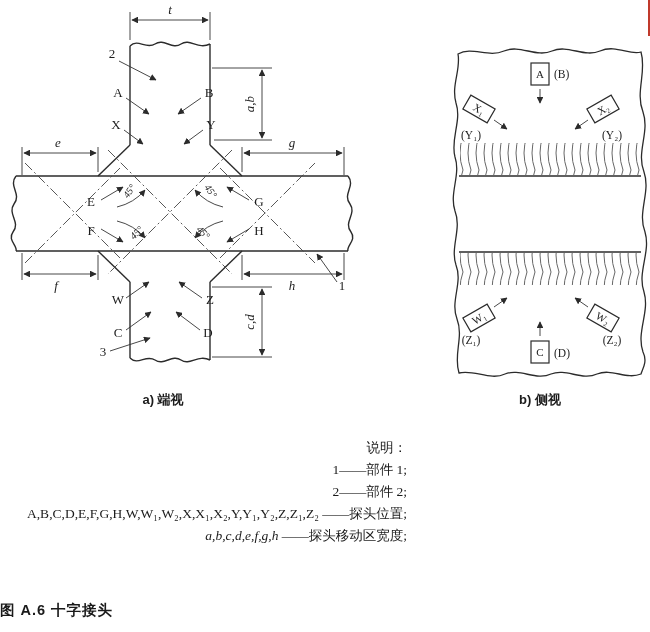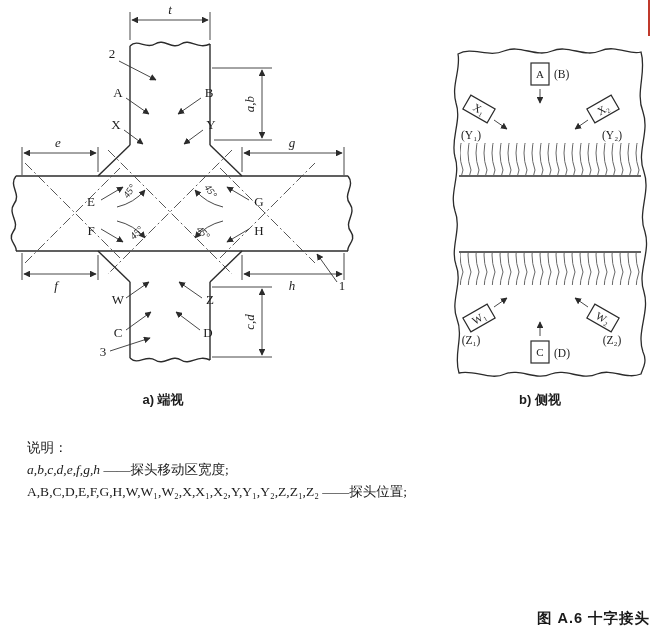--- a/index.html
+++ b/index.html
@@ -7,25 +7,25 @@
     width:650px;height:632px;position:relative;background:#ffffff;overflow:hidden;
     font-family:"Liberation Serif",serif;color:#1a1a1a;
   }
   .stage{position:absolute;left:0;top:0;}
   svg text{fill:#1c1c1c;font-family:"Liberation Serif",serif;font-size:13px;}
   svg text.dim{font-style:italic;}
   svg text.small{font-size:10px;font-style:italic;}
   svg text.cjk{font-family:"Liberation Sans",sans-serif;font-weight:bold;font-size:13px;}
   svg text.probe-box-label{font-size:11px;}
   svg text.alt{font-size:11.5px;}
-  .legend{position:absolute;left:27px;top:437px;font-size:13.5px;line-height:22px;}
+  .legend{position:absolute;left:27px;top:437px;font-size:13.5px;line-height:22px;text-align:right;}
   .legend .sym.var{font-style:italic;}
   .fig-caption{
-    position:absolute;left:0;top:601px;width:650px;text-align:right;
-    font-family:"Liberation Sans",sans-serif;font-weight:bold;font-size:14.5px;letter-spacing:1px;margin-top:8px;
+    position:absolute;left:0;top:601px;width:650px;text-align:left;
+    font-family:"Liberation Sans",sans-serif;font-weight:bold;font-size:14.5px;letter-spacing:1px;
   }
   .red-mark{position:absolute;right:0;top:0;width:2px;height:36px;background:#c0392b;}
 </style>
 </head>
 <body>
 
 <div class="stage">
 <svg width="650" height="420" viewBox="0 0 650 420">
   <defs>
     <marker id="arr" viewBox="0 0 10 10" refX="9" refY="5" markerWidth="7.5" markerHeight="7.5" orient="auto-start-reverse">
@@ -217,22 +217,28 @@
     </g>
 
     <text class="cjk" x="540" y="404" text-anchor="middle">b)  侧视</text>
   </g>
 </svg>
 </div>
 
 <div class="legend">
   <div class="legend-title">说明：</div>
   <div class="legend-row">
+    <span class="sym">1</span><span>——</span><span>部件 1;</span>
+  </div>
+  <div class="legend-row">
+    <span class="sym">2</span><span>——</span><span>部件 2;</span>
+  </div>
+  <div class="legend-row">
+    <span class="sym">A,B,C,D,E,F,G,H,W,W₁,W₂,X,X₁,X₂,Y,Y₁,Y₂,Z,Z₁,Z₂</span><span> ——</span><span>探头位置;</span>
+  </div>
+  <div class="legend-row">
     <span class="sym var">a,b,c,d,e,f,g,h</span><span> ——</span><span>探头移动区宽度;</span>
   </div>
-  <div class="legend-row">
-    <span class="sym">A,B,C,D,E,F,G,H,W,W₁,W₂,X,X₁,X₂,Y,Y₁,Y₂,Z,Z₁,Z₂</span><span> ——</span><span>探头位置;</span>
-  </div>
 </div>
 
 <div class="fig-caption">图 A.6  十字接头</div>
 
 <div class="red-mark"></div>
 
 </body></html>

